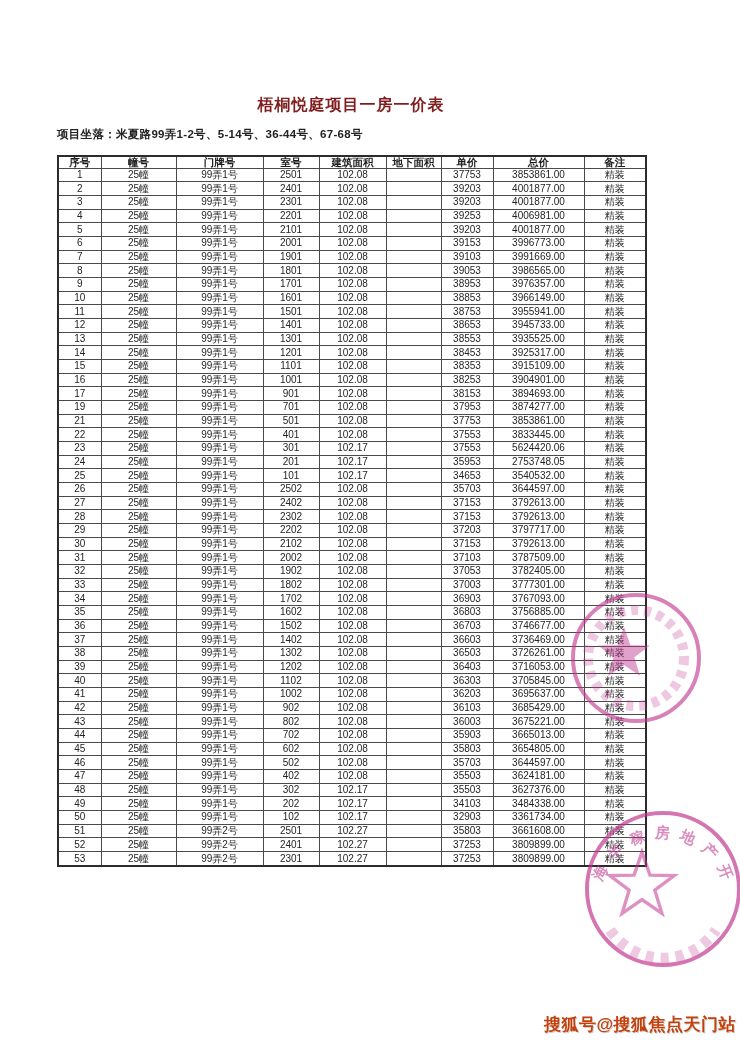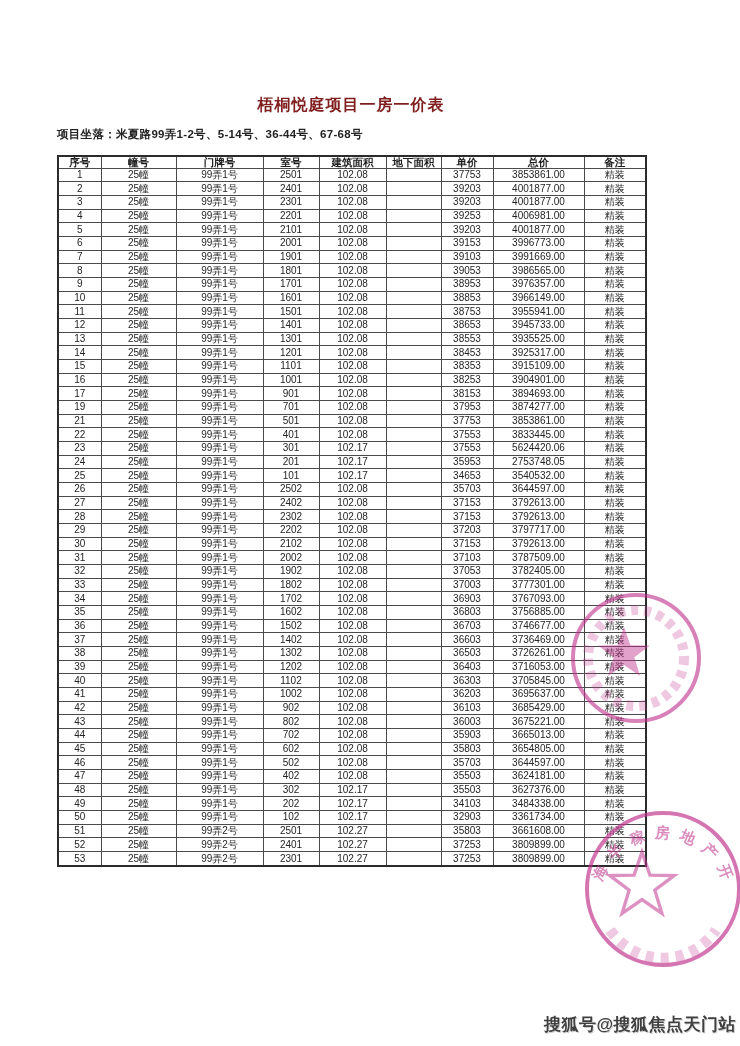--- a/index.html
+++ b/index.html
@@ -27,21 +27,21 @@
     padding:0;margin:0;
     text-align:center;vertical-align:middle;
     white-space:nowrap;overflow:hidden;
     font-size:10px;line-height:1;color:#242424;
   }
   .price-table th{font-size:10.5px;font-weight:bold;color:#1d1d1d;}
   .stamp{position:absolute;pointer-events:none;}
   .watermark{
     position:absolute;top:1013px;right:4px;
     font-size:17px;font-weight:bold;letter-spacing:0.5px;
-    color:#404040;
+    color:#c2410c;
     text-shadow:-1px -1px 0 #ffffff, 1px 1px 0 #cfcfcf;
   }
 </style>
 </head>
 <body>
 
 <div>
 
   <div class="page-title">梧桐悦庭项目一房一价表</div>
 

